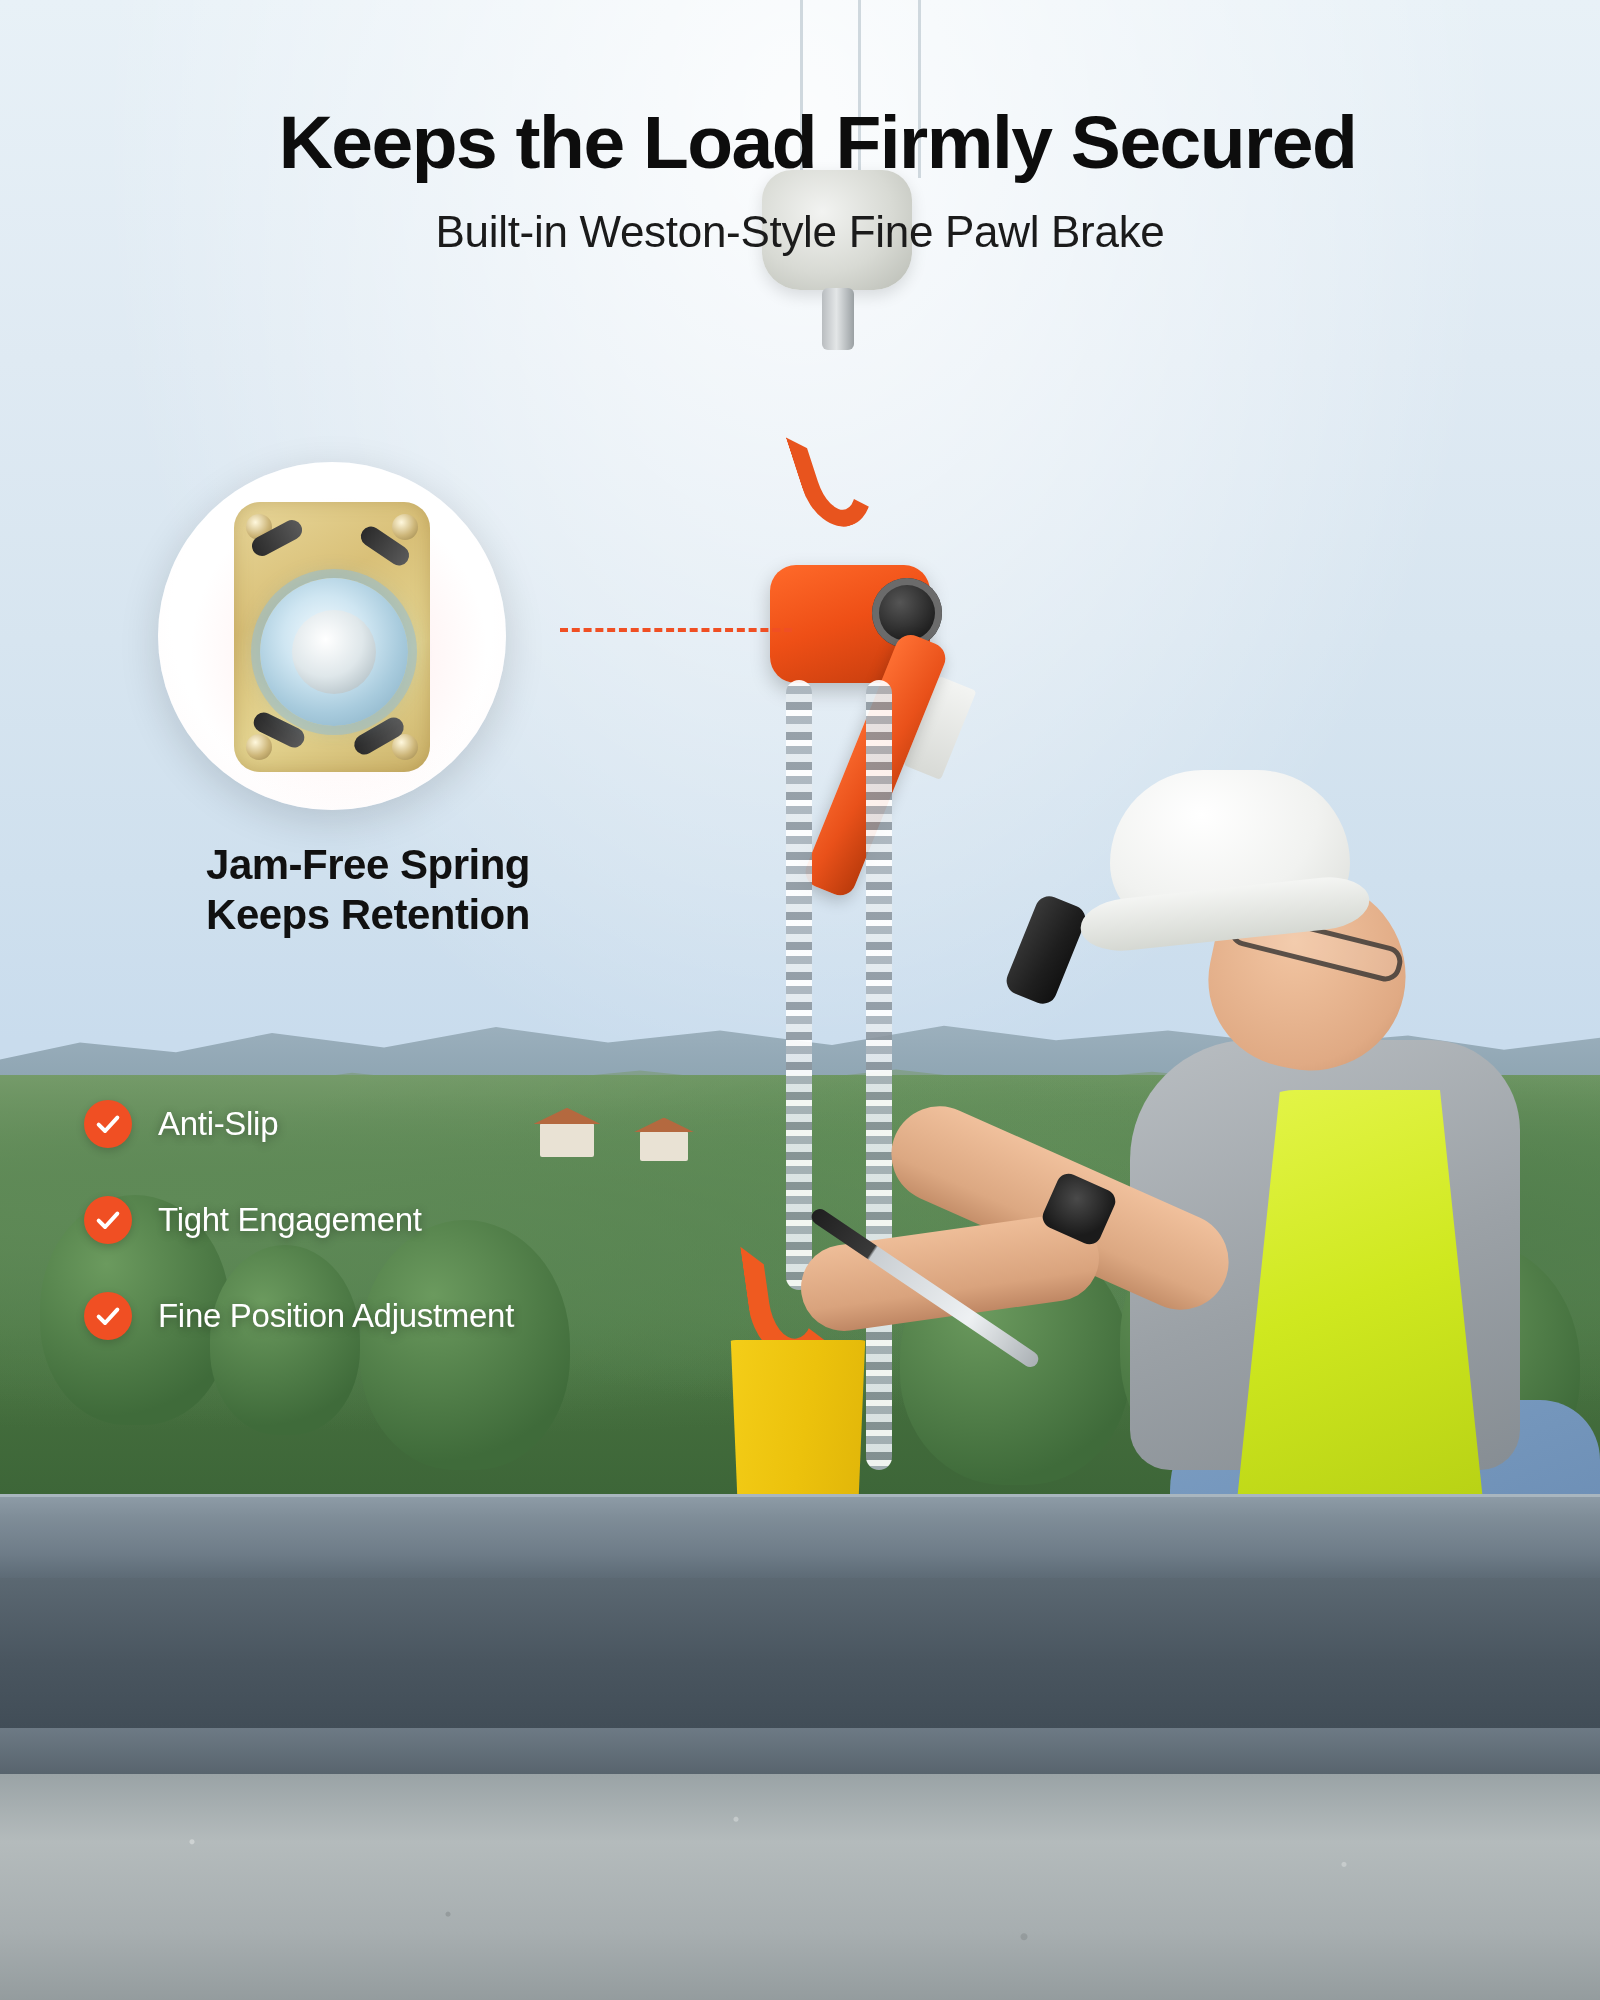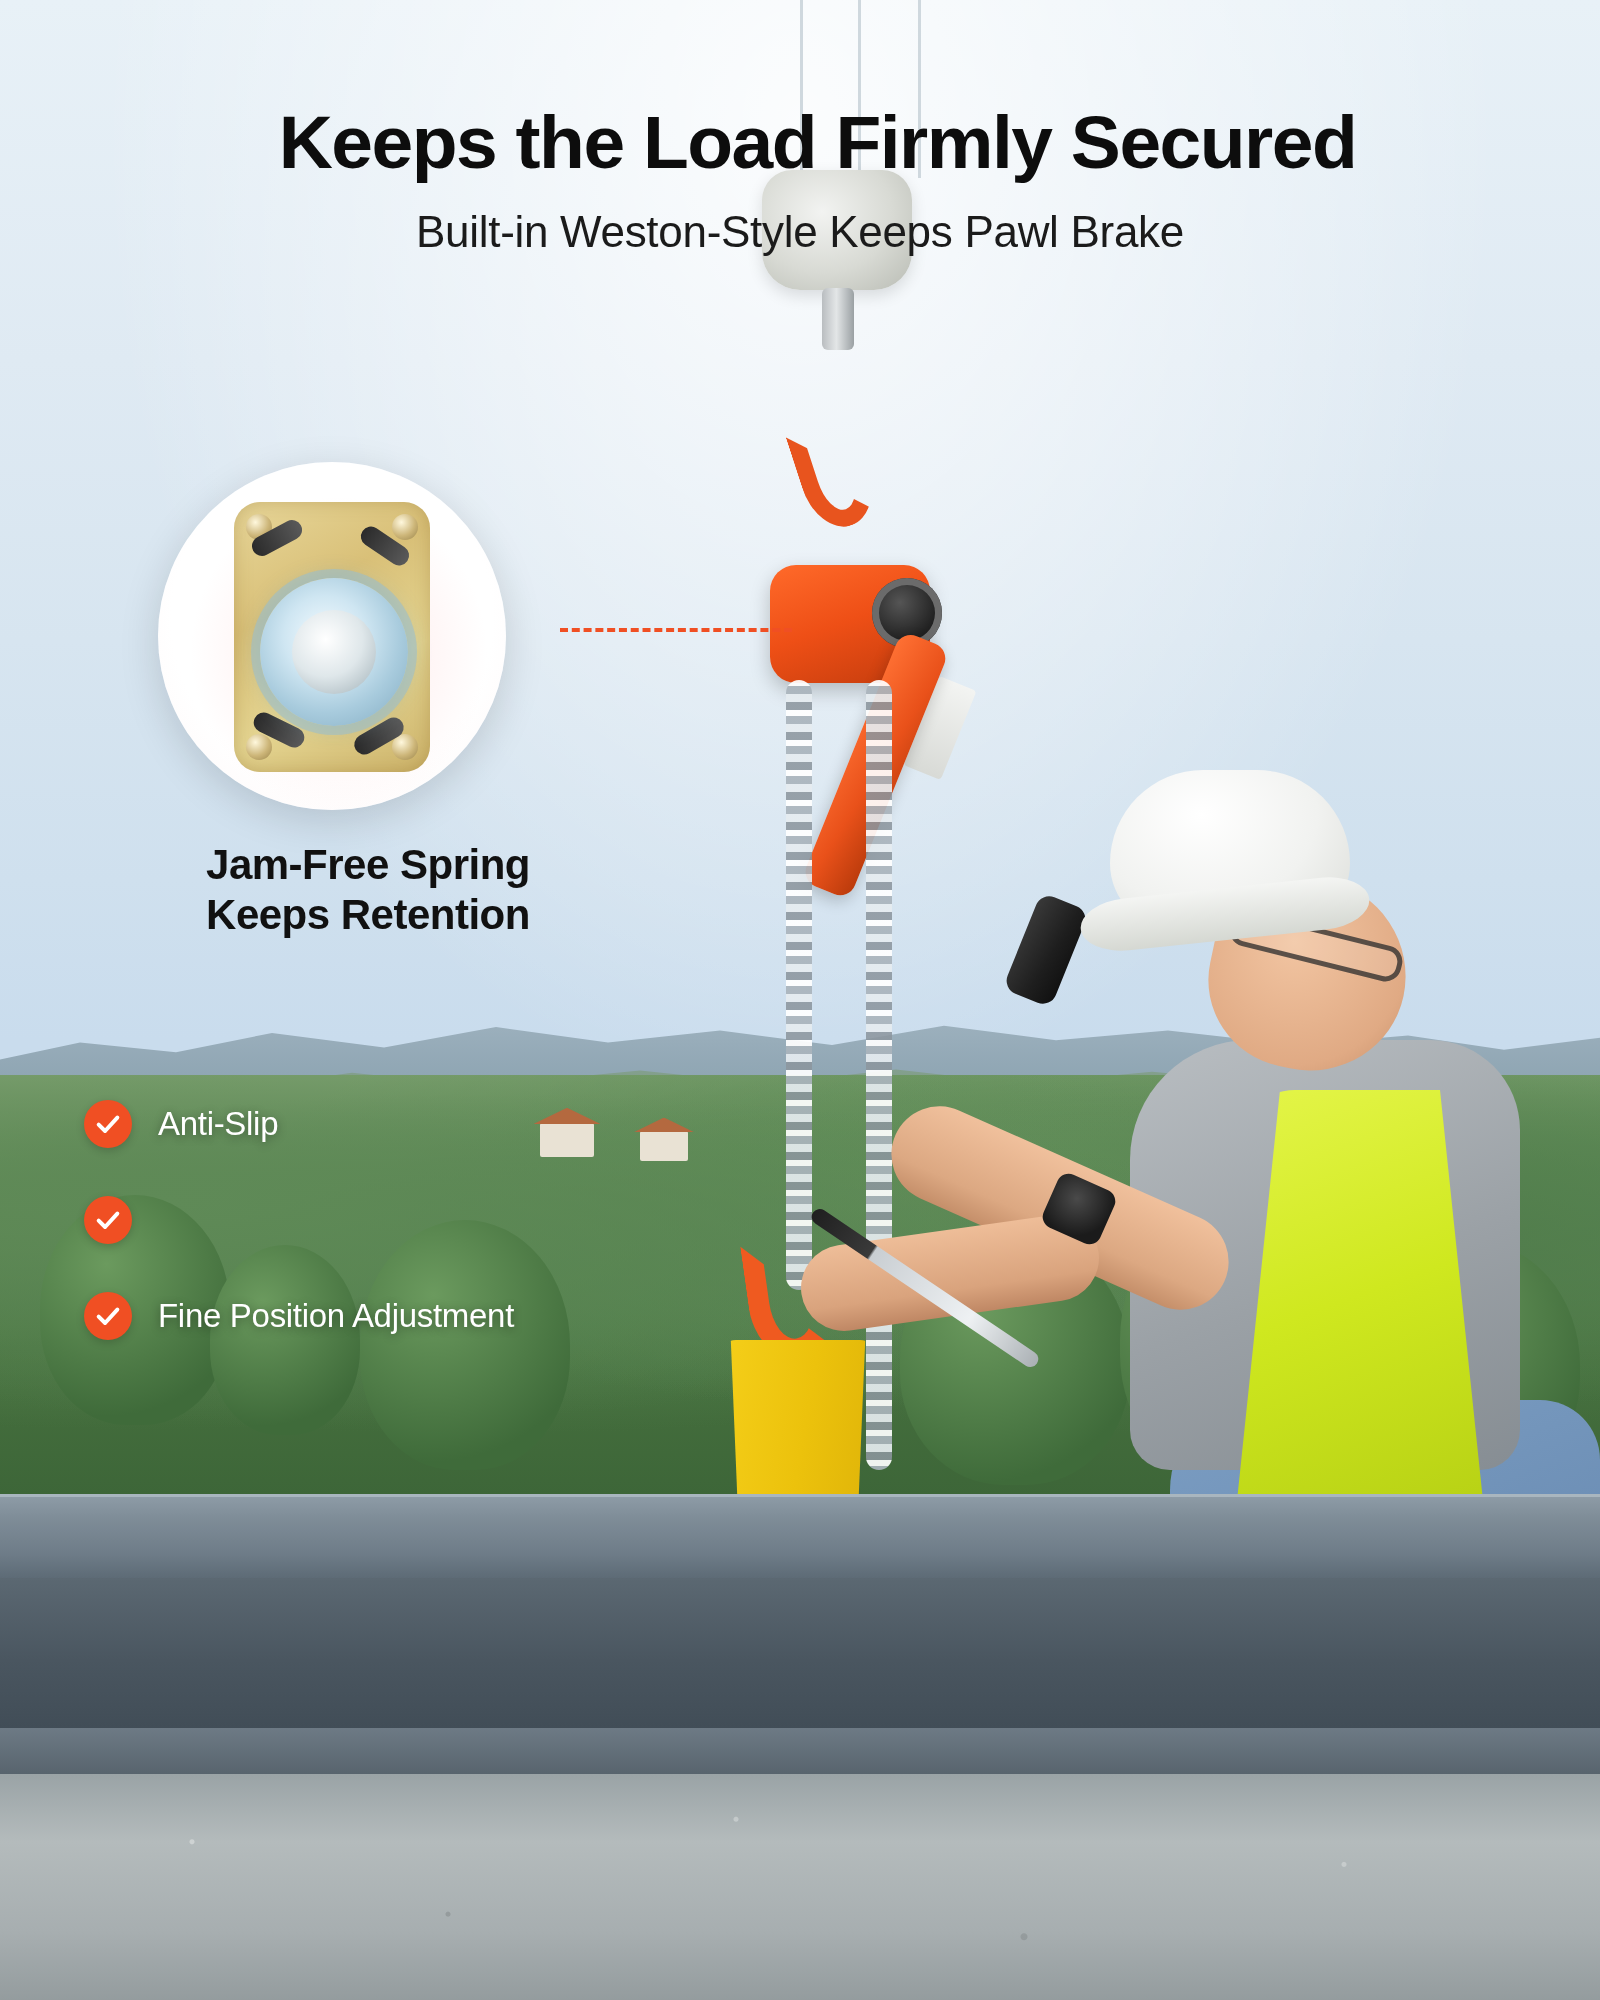--- a/index.html
+++ b/index.html
@@ -383,21 +383,21 @@
   <div class="beam-top"></div>
   <div class="beam-web"></div>
   <div class="beam-bottom"></div>
   <div class="roof-deck">
     <div class="deck-speckle"></div>
   </div>
 </div>
 
 <div class="header">
   <div class="headline">Keeps the Load Firmly Secured</div>
-  <div class="subhead">Built-in Weston-Style Keeps Pawl Brake</div>
+  <div class="subhead">Built-in Weston-Style Fine Pawl Brake</div>
 </div>
 
 <div class="dash-line"></div>
 
 <div class="callout">
   <div class="bubble">
     <div class="bubble-tint"></div>
     <div class="brake-plate">
       <div class="rivet" style="left:12px;  top:12px;"></div>
       <div class="rivet" style="right:12px; top:12px;"></div>
@@ -427,20 +427,21 @@
     </span>
     <span class="feature-label">Anti-Slip</span>
   </div>
 
   <div class="feature">
     <span class="check">
       <svg viewBox="0 0 24 24" aria-hidden="true">
           <path d="M4 12.5 L9.5 18 L20 6.5" fill="none" stroke="#ffffff" stroke-width="3.4" stroke-linecap="round" stroke-linejoin="round"></path>
         </svg>
     </span>
+    <span class="feature-label">Tight Engagement</span>
   </div>
 
   <div class="feature">
     <span class="check">
       <svg viewBox="0 0 24 24" aria-hidden="true">
           <path d="M4 12.5 L9.5 18 L20 6.5" fill="none" stroke="#ffffff" stroke-width="3.4" stroke-linecap="round" stroke-linejoin="round"></path>
         </svg>
     </span>
     <span class="feature-label">Fine Position Adjustment</span>
   </div>

